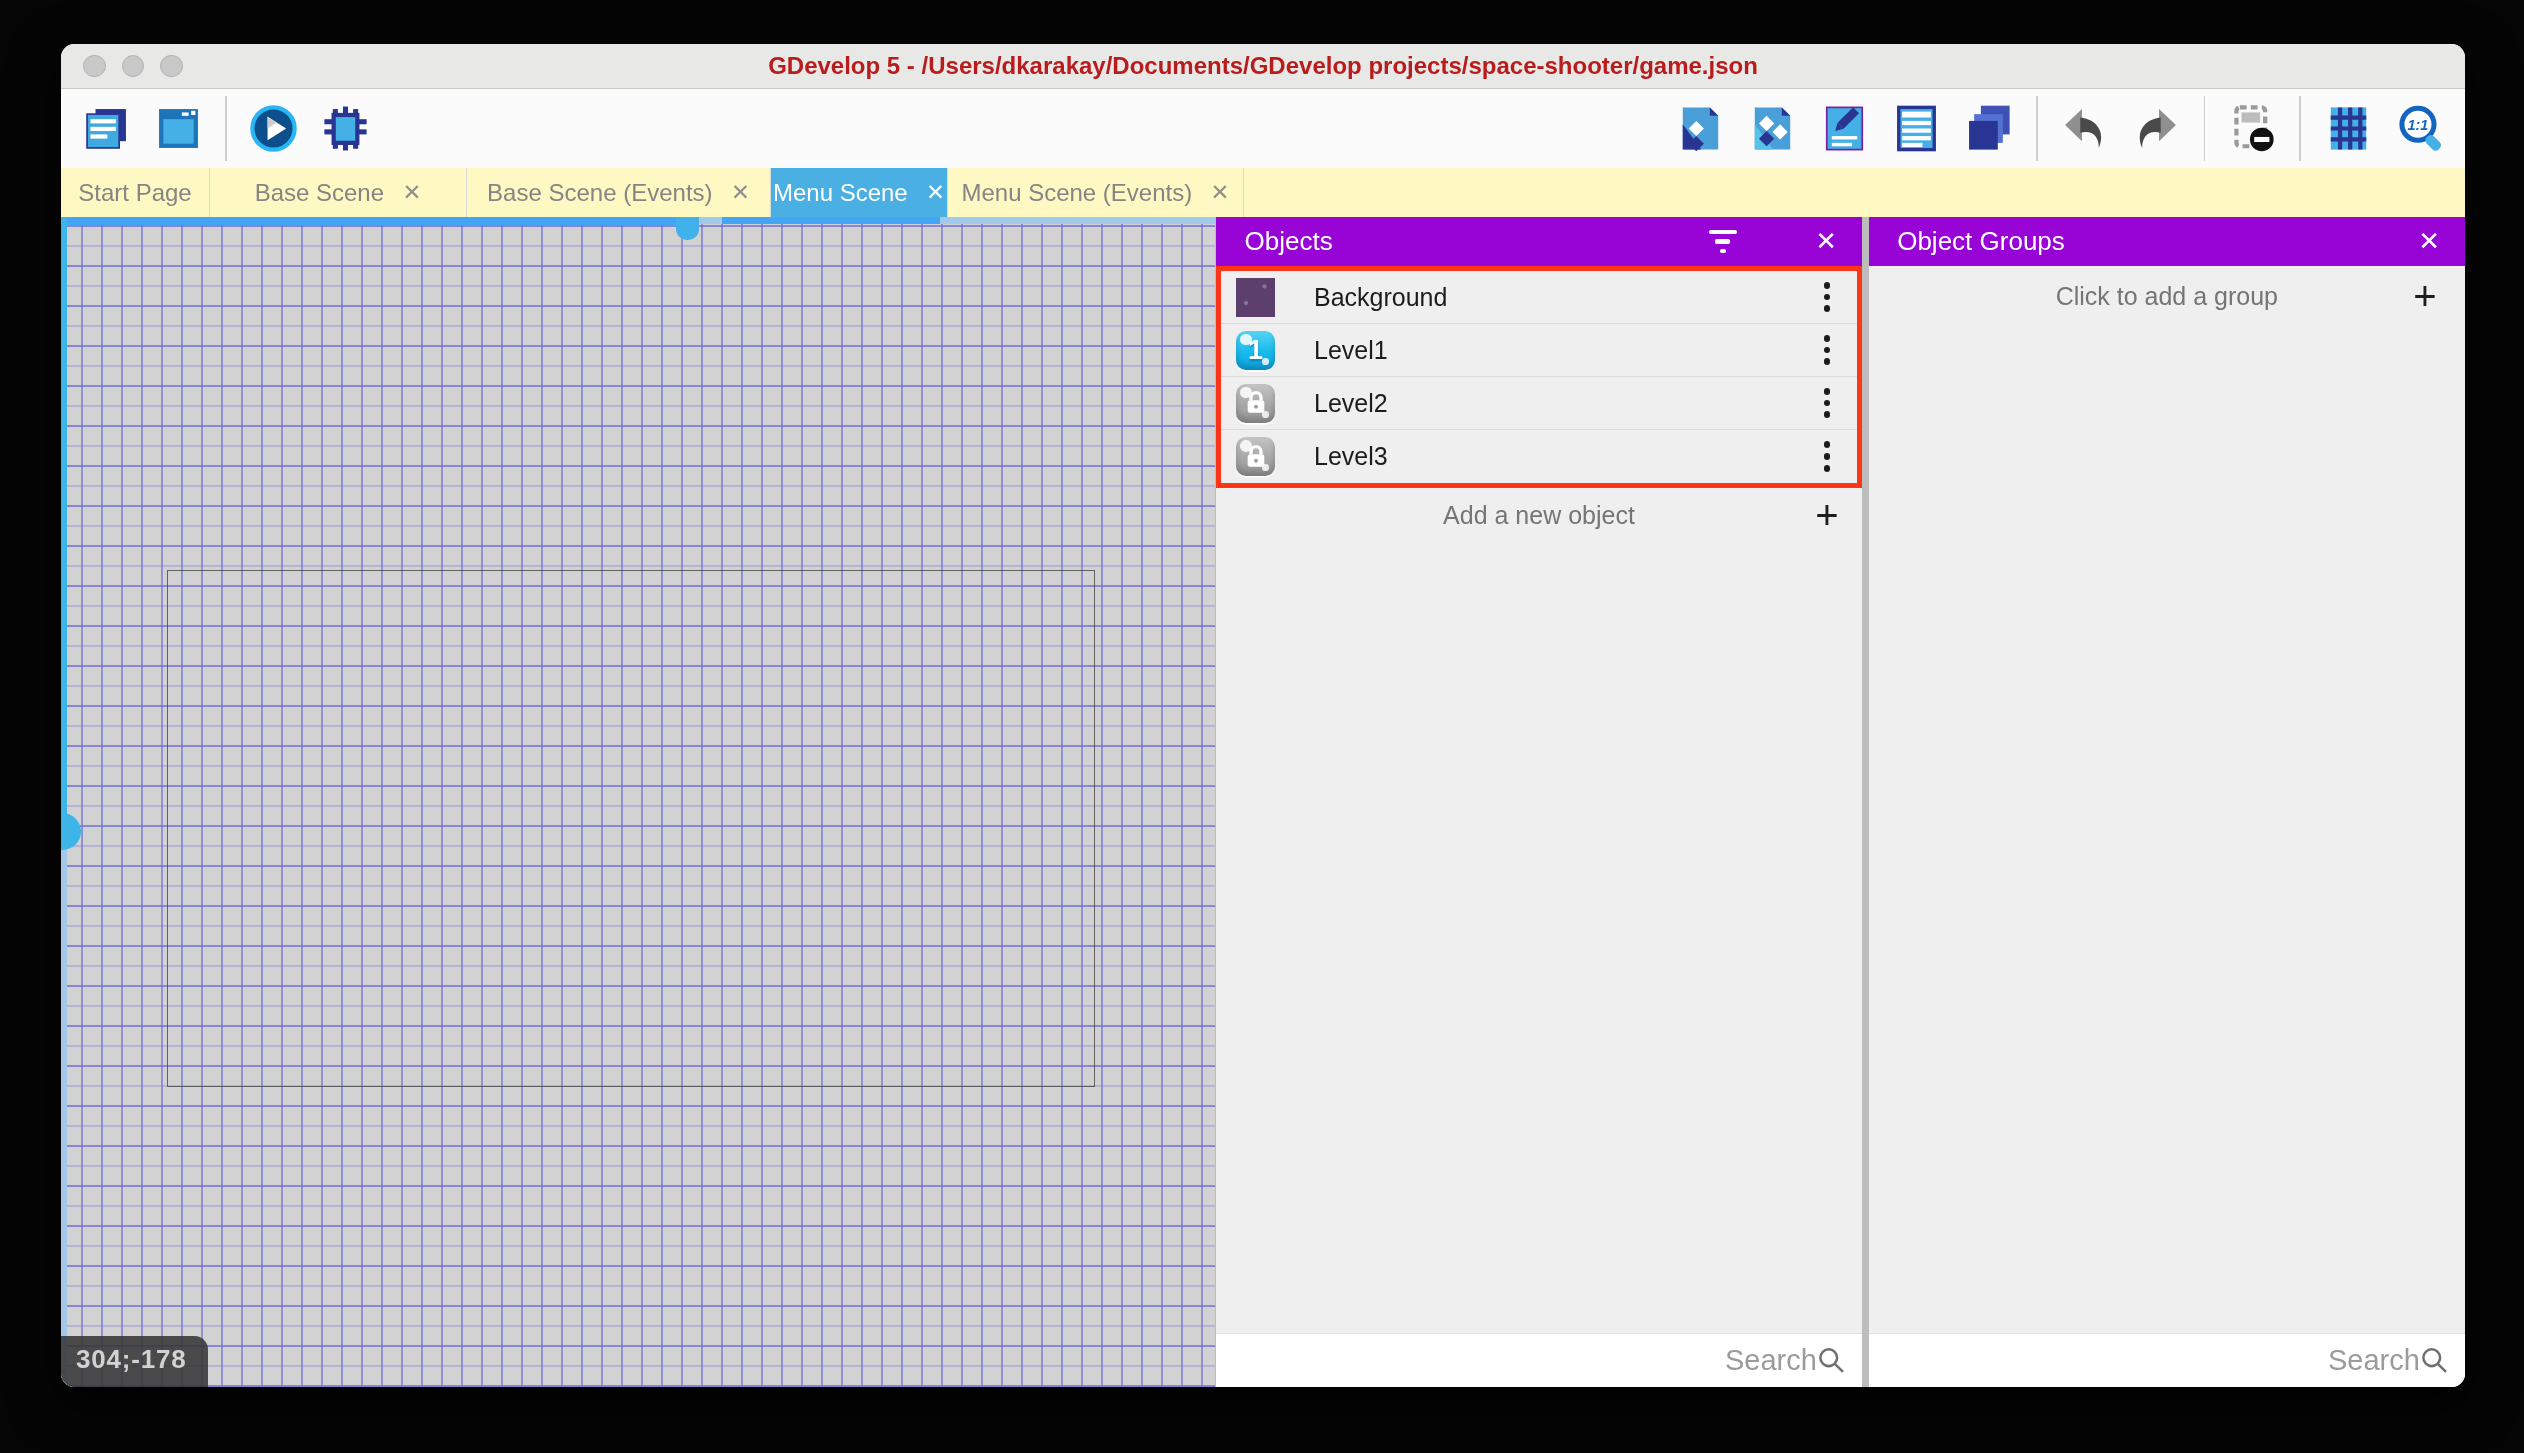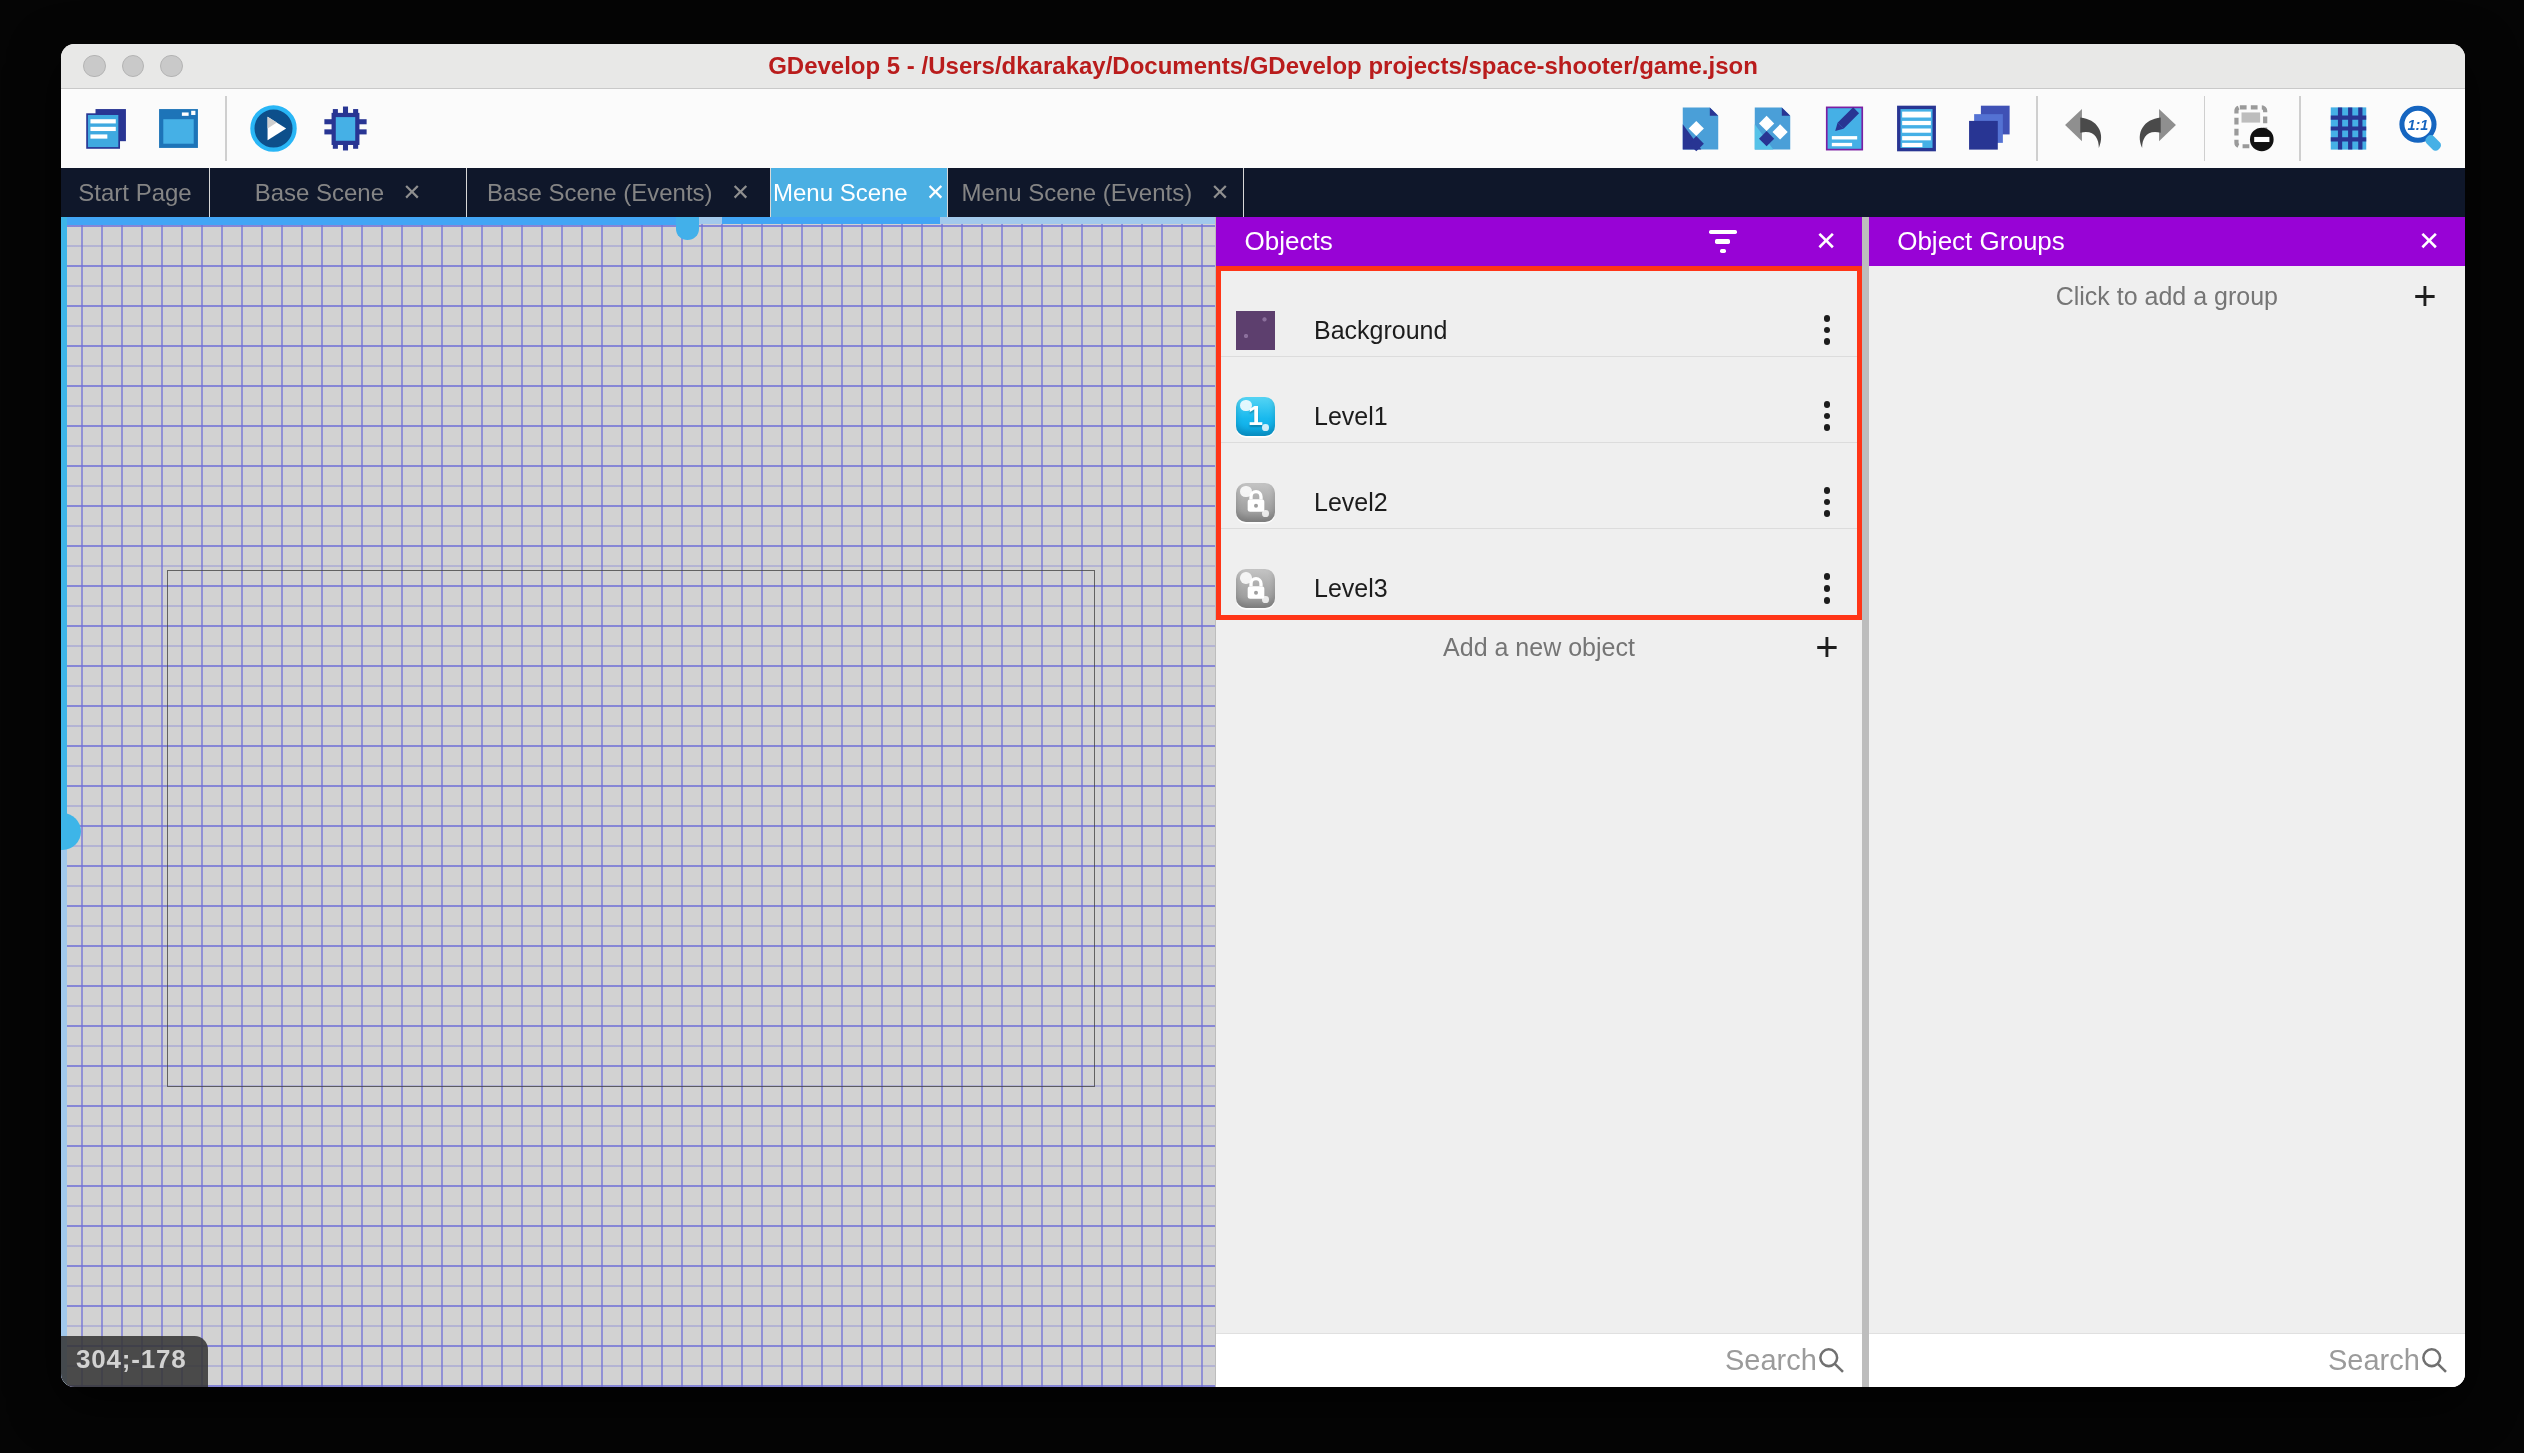--- a/index.html
+++ b/index.html
@@ -25,21 +25,21 @@
 
   
   .toolbar{ height:79px; background:#fbfbfb; display:flex; align-items:center;
             justify-content:space-between; padding:0 20px; flex:none; }
   .tb-group{ display:flex; align-items:center; gap:22px; }
   .tb-sep{ width:1.7px; height:65px; background:#cfcfcf; }
   .tb-btn{ width:50px; height:50px; display:flex; align-items:center; justify-content:center;font-style:italic; }
   .tb-btn svg{ width:49px; height:49px; }
 
   
-  .tabbar{ height:49px; background:#0f172a; display:flex; flex:none; }
+  .tabbar{ height:49px; background:#fef9c3; display:flex; flex:none; }
   .tab{ height:49px; display:flex; align-items:center; justify-content:center; gap:18.4px;
         border-right:1.7px solid #d8d8d8; color:#858585; font-size:24px; flex:none; }
   .tab .x{ color:#8f8f8f; font-size:22.6px; }
   .tab.active{ background:var(--active-tab); color:#fff; }
   .tab.active .x{ color:#fff; }
 
   
   .content{ flex:1; display:flex; min-height:0; }
 
   
@@ -74,21 +74,21 @@
   .panel-title{ font-size:26px; flex:1; }
   .ph-btn{ display:flex; align-items:center; justify-content:center; color:#fff; }
   .close-x{ font-size:26px; font-weight:400; margin-left:39px; }
   .filter-icon{ display:flex; flex-direction:column; align-items:center; gap:5px; }
   .filter-icon i{ display:block; background:#fff; height:4.2px; border-radius:1.7px; }
   .filter-icon i:nth-child(1){ width:28.5px; } .filter-icon i:nth-child(2){ width:15px; }
   .filter-icon i:nth-child(3){ width:5.9px; }
 
   .obj-list{ border:5.9px solid var(--highlight); flex:none; }
   .obj-row{ height:53px; display:flex; align-items:center; padding:0 20px 0 15px;
-            background:#efefef; border-bottom:1.7px solid #dcdcdc;margin-top:33px; }
+            background:#efefef; border-bottom:1.7px solid #dcdcdc; }
   .obj-row:last-child{ border-bottom:none; }
   .obj-label{ font-size:25px; color:#1c1c1c; margin-left:39px; flex:1; }
   .kebab{ display:flex; flex-direction:column; gap:5px; padding:3.3px 6.7px; }
   .kebab i{ width:6.7px; height:6.7px; border-radius:50%; background:#1c1c1c; display:block; }
 
   .thumb{ width:39px; height:39px; flex:none; }
   .thumb-bg{ background:#5d3f6e;
      background-image:radial-gradient(circle 2.5px at 10px 25px,#8b6f9c 0 1.7px,transparent 2.5px),
                       radial-gradient(circle 2.5px at 28.5px 8.4px,#8b6f9c 0 1.7px,transparent 2.5px); }
   .btn-thumb{ border-radius:10px; position:relative; box-shadow:0 1.7px 0 rgba(255,255,255,.9), inset 0 -5px 6.7px rgba(0,0,0,.18);

